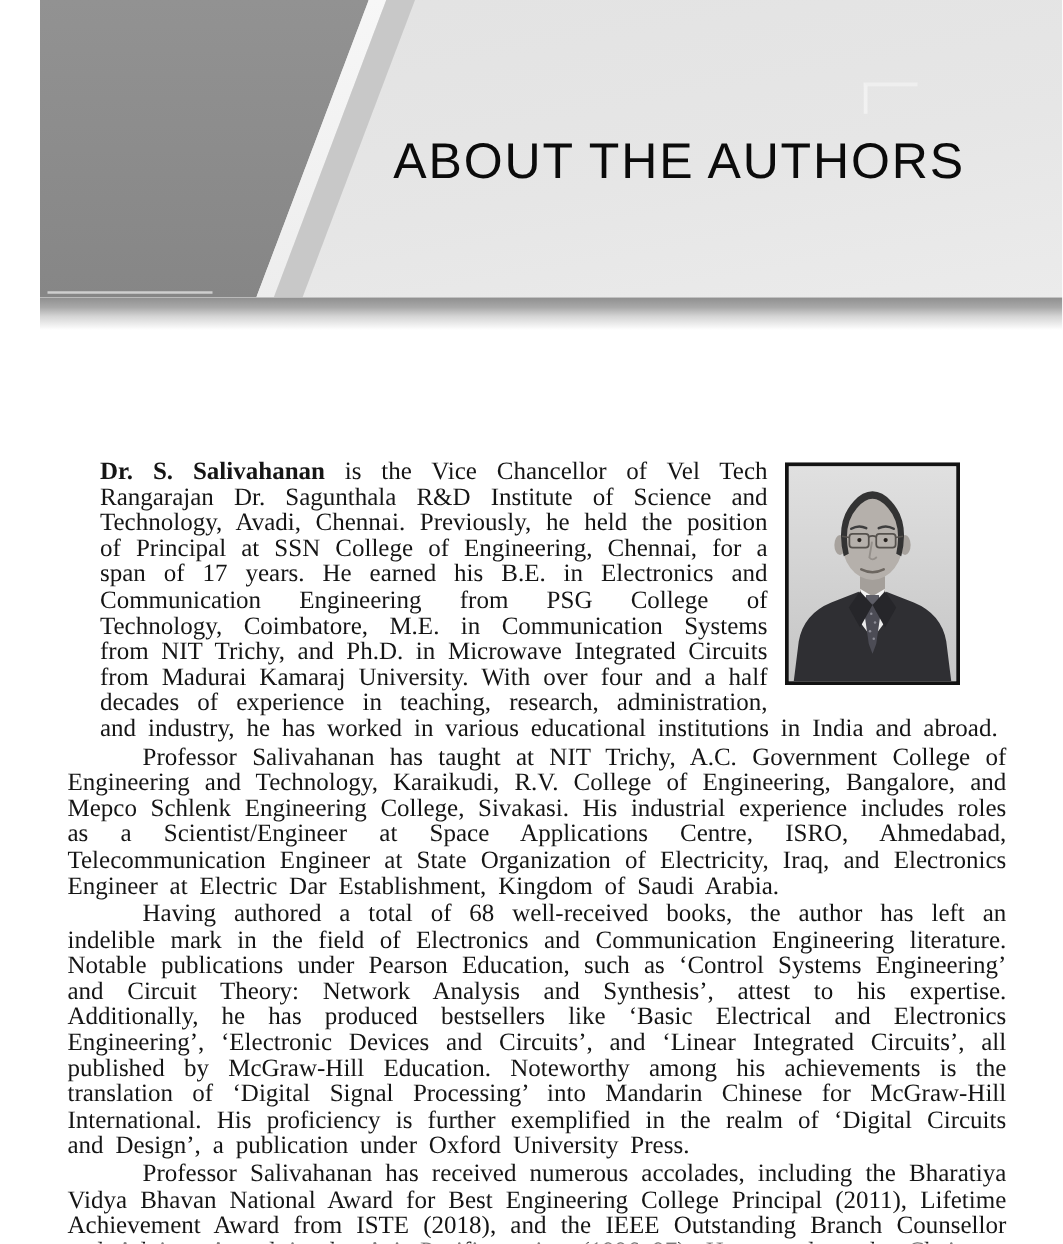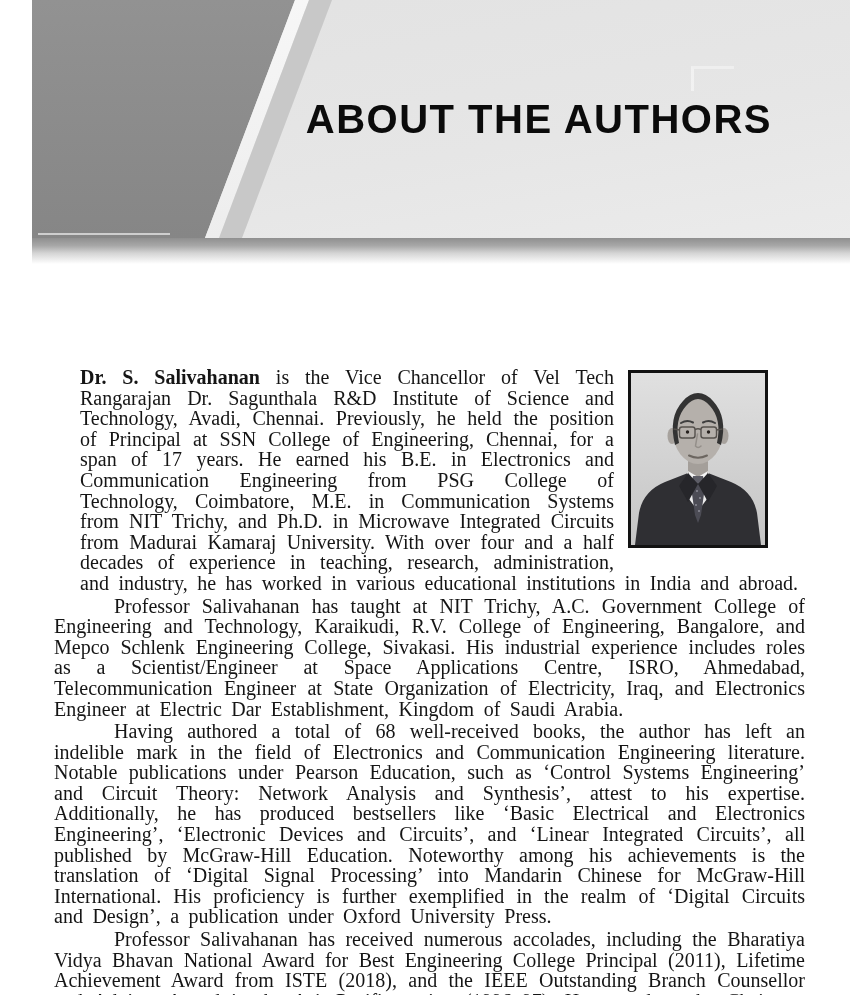--- a/index.html
+++ b/index.html
@@ -29,22 +29,22 @@
   }
   .banner .bottom-line {
     position:absolute; left:6px; bottom:3px; width:132px; height:2px;
     background:#d6d6d6; opacity:.9;
   }
   .banner .corner-mark {
     position:absolute; left:659px; top:66px; width:40px; height:22px;
     border-left:3px solid #fafafa; border-top:3px solid #f6f6f6; opacity:.6;
   }
   .banner .title {
-    position:absolute; top:96px; right:78px; margin:0;
-    font-family:"Liberation Sans", sans-serif; font-weight:700;
+    position:absolute; top:106px; right:78px; margin:0;
+    font-family:"Liberation Sans", sans-serif; font-weight:400;
     font-size:40px; line-height:46px; letter-spacing:1.5px;
     color:#0b0b0b; white-space:nowrap;
   }
   .banner-shadow {
     position:absolute; left:32px; right:0; top:238px; height:26px;
     background:linear-gradient(180deg,#8f8f8f 0%,#a8a8a8 30%,#d4d4d4 58%,#ffffff 100%);
   }
 
   
   .body-text {

